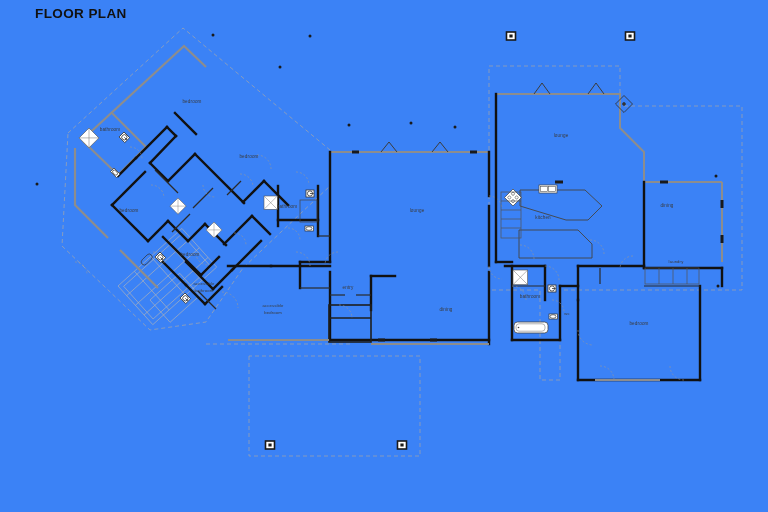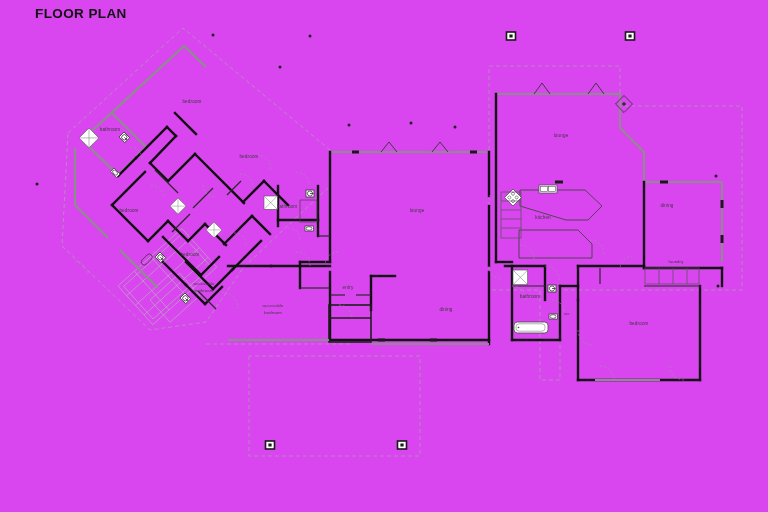--- a/index.html
+++ b/index.html
@@ -12,21 +12,21 @@
     height: 512px;
     overflow: hidden;
     font-family: "Liberation Sans", sans-serif;
     position: relative;
   }
   #sheet {
     position: absolute;
     left: 0; top: 0;
     width: 768px;
     height: 512px;
-    background: #d946ef;
+    background: #3b82f6;
   }
   #plan-title {
     position: absolute;
     left: 35px;
     top: 6px;
     font-family: "Liberation Sans", sans-serif;
     font-weight: bold;
     font-size: 13.5px;
     letter-spacing: 0.4px;
     color: #111111;

